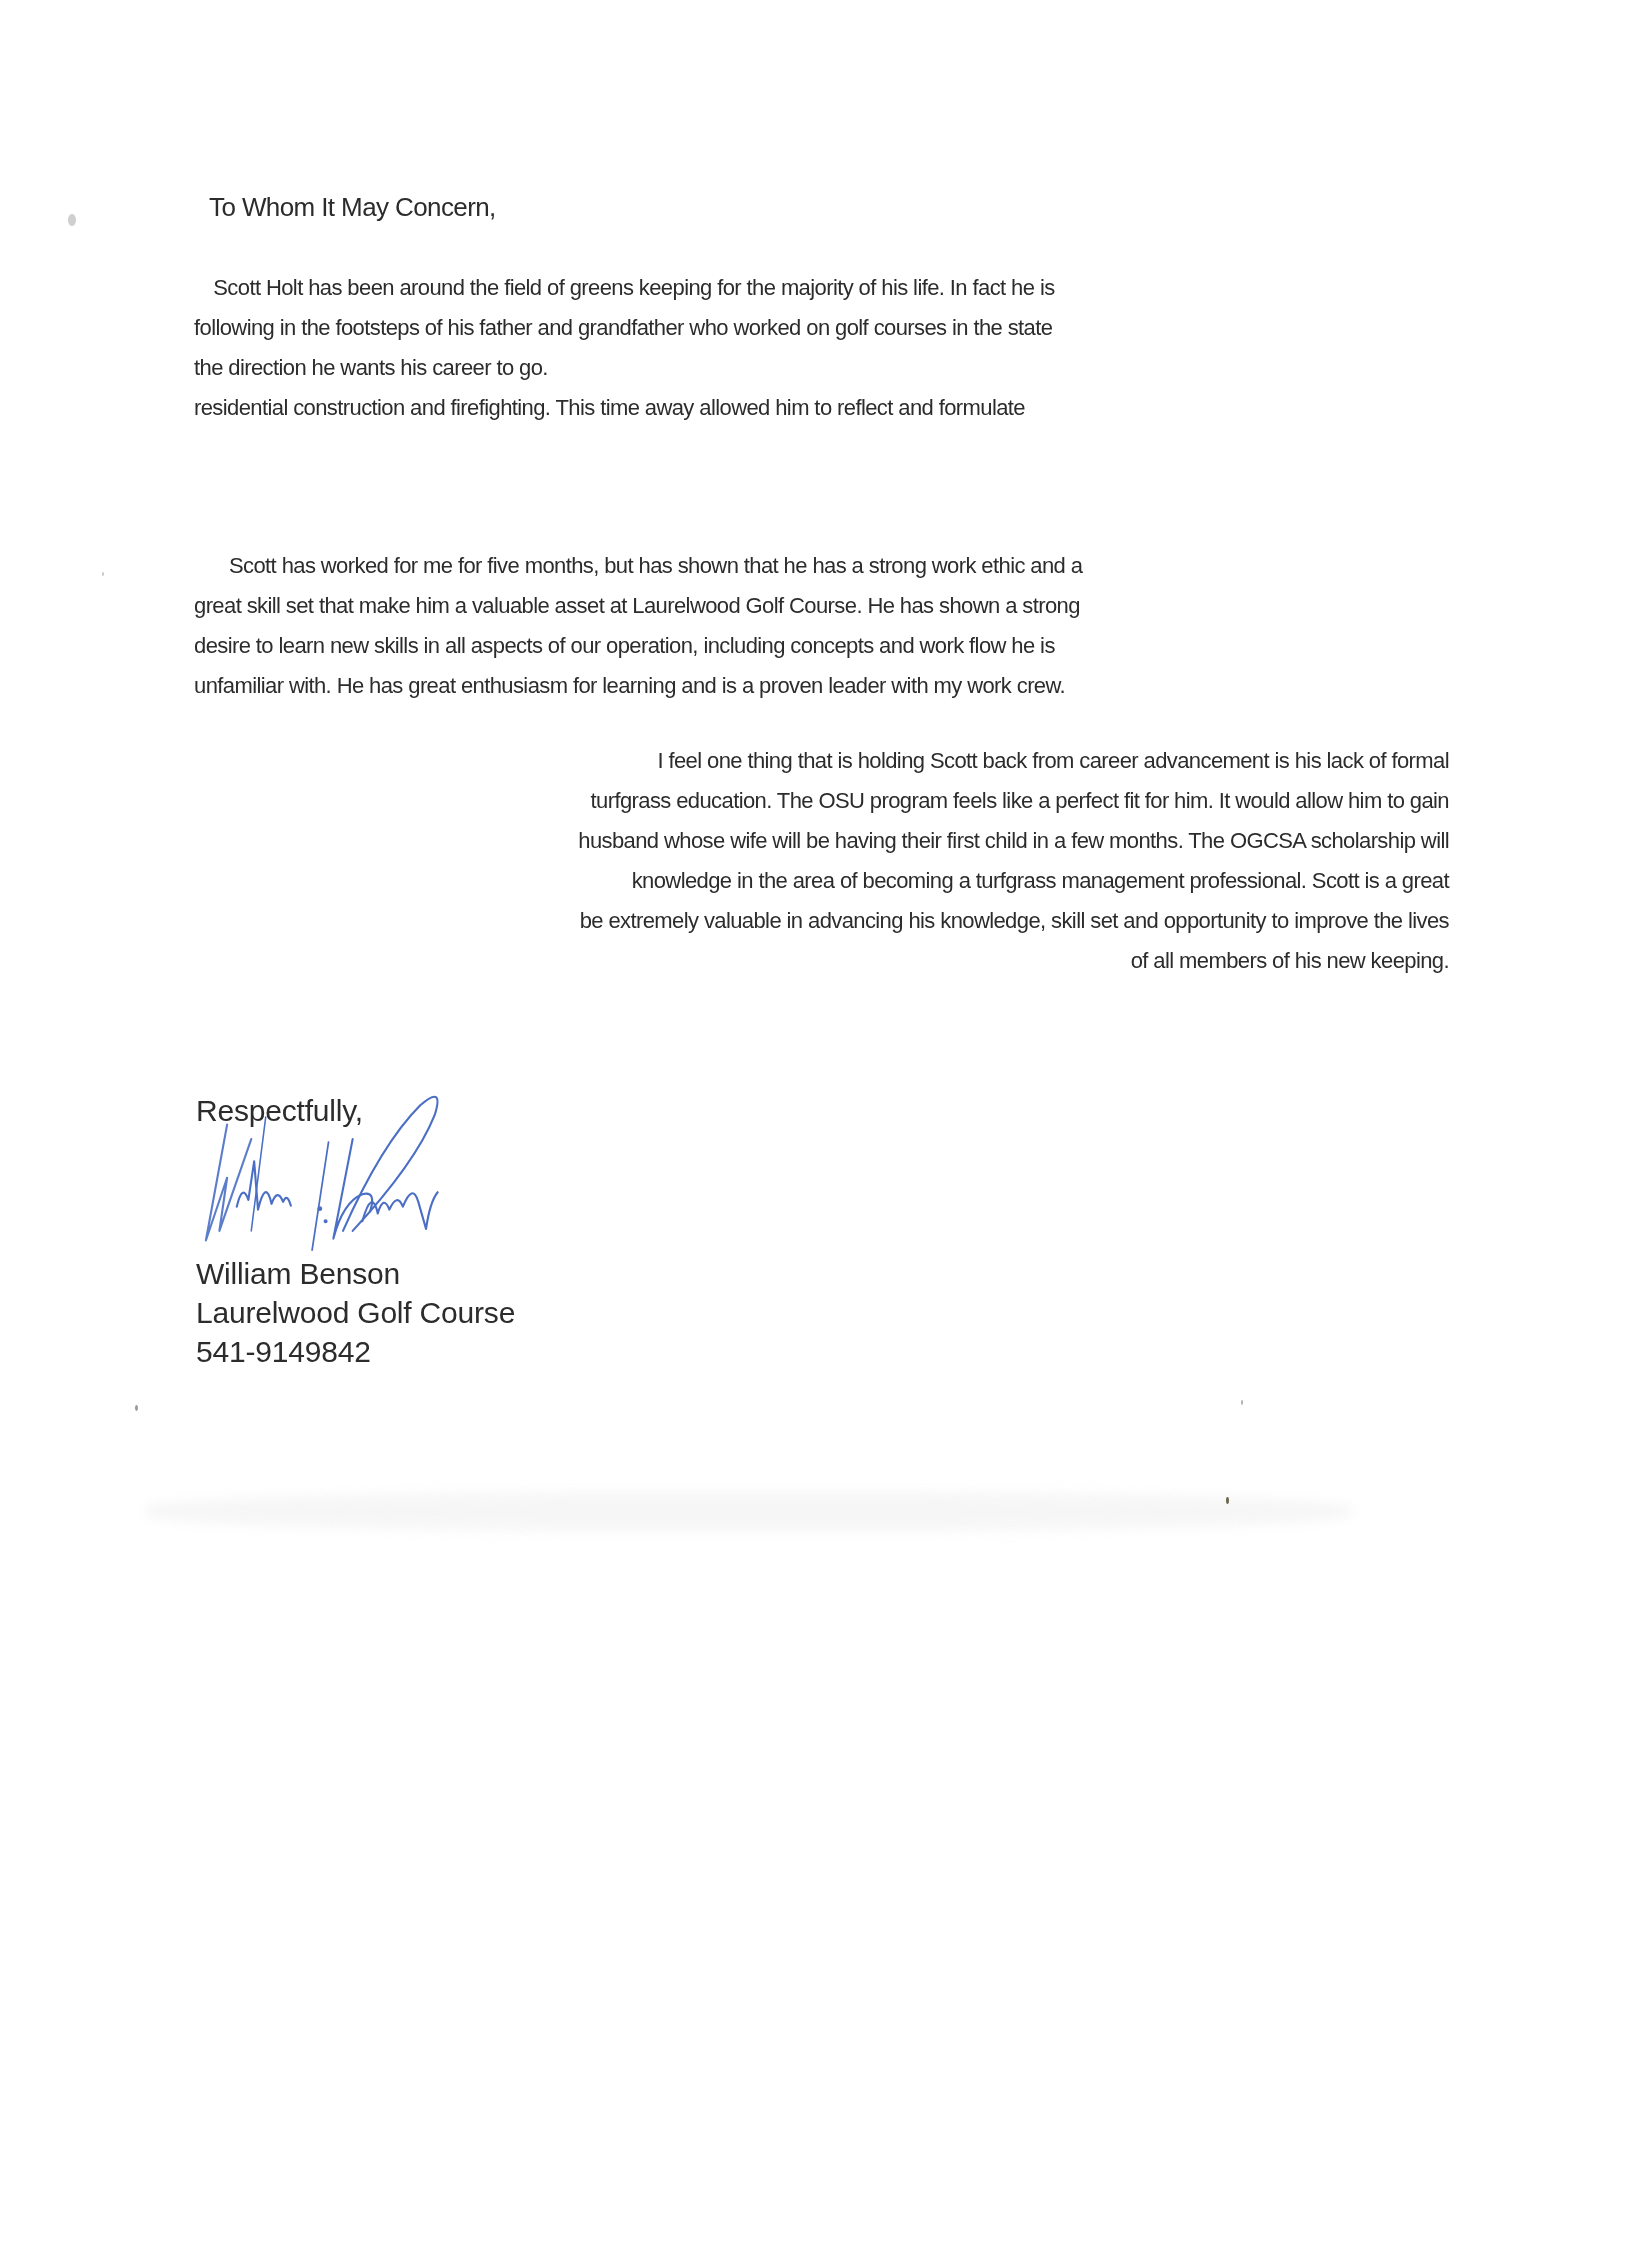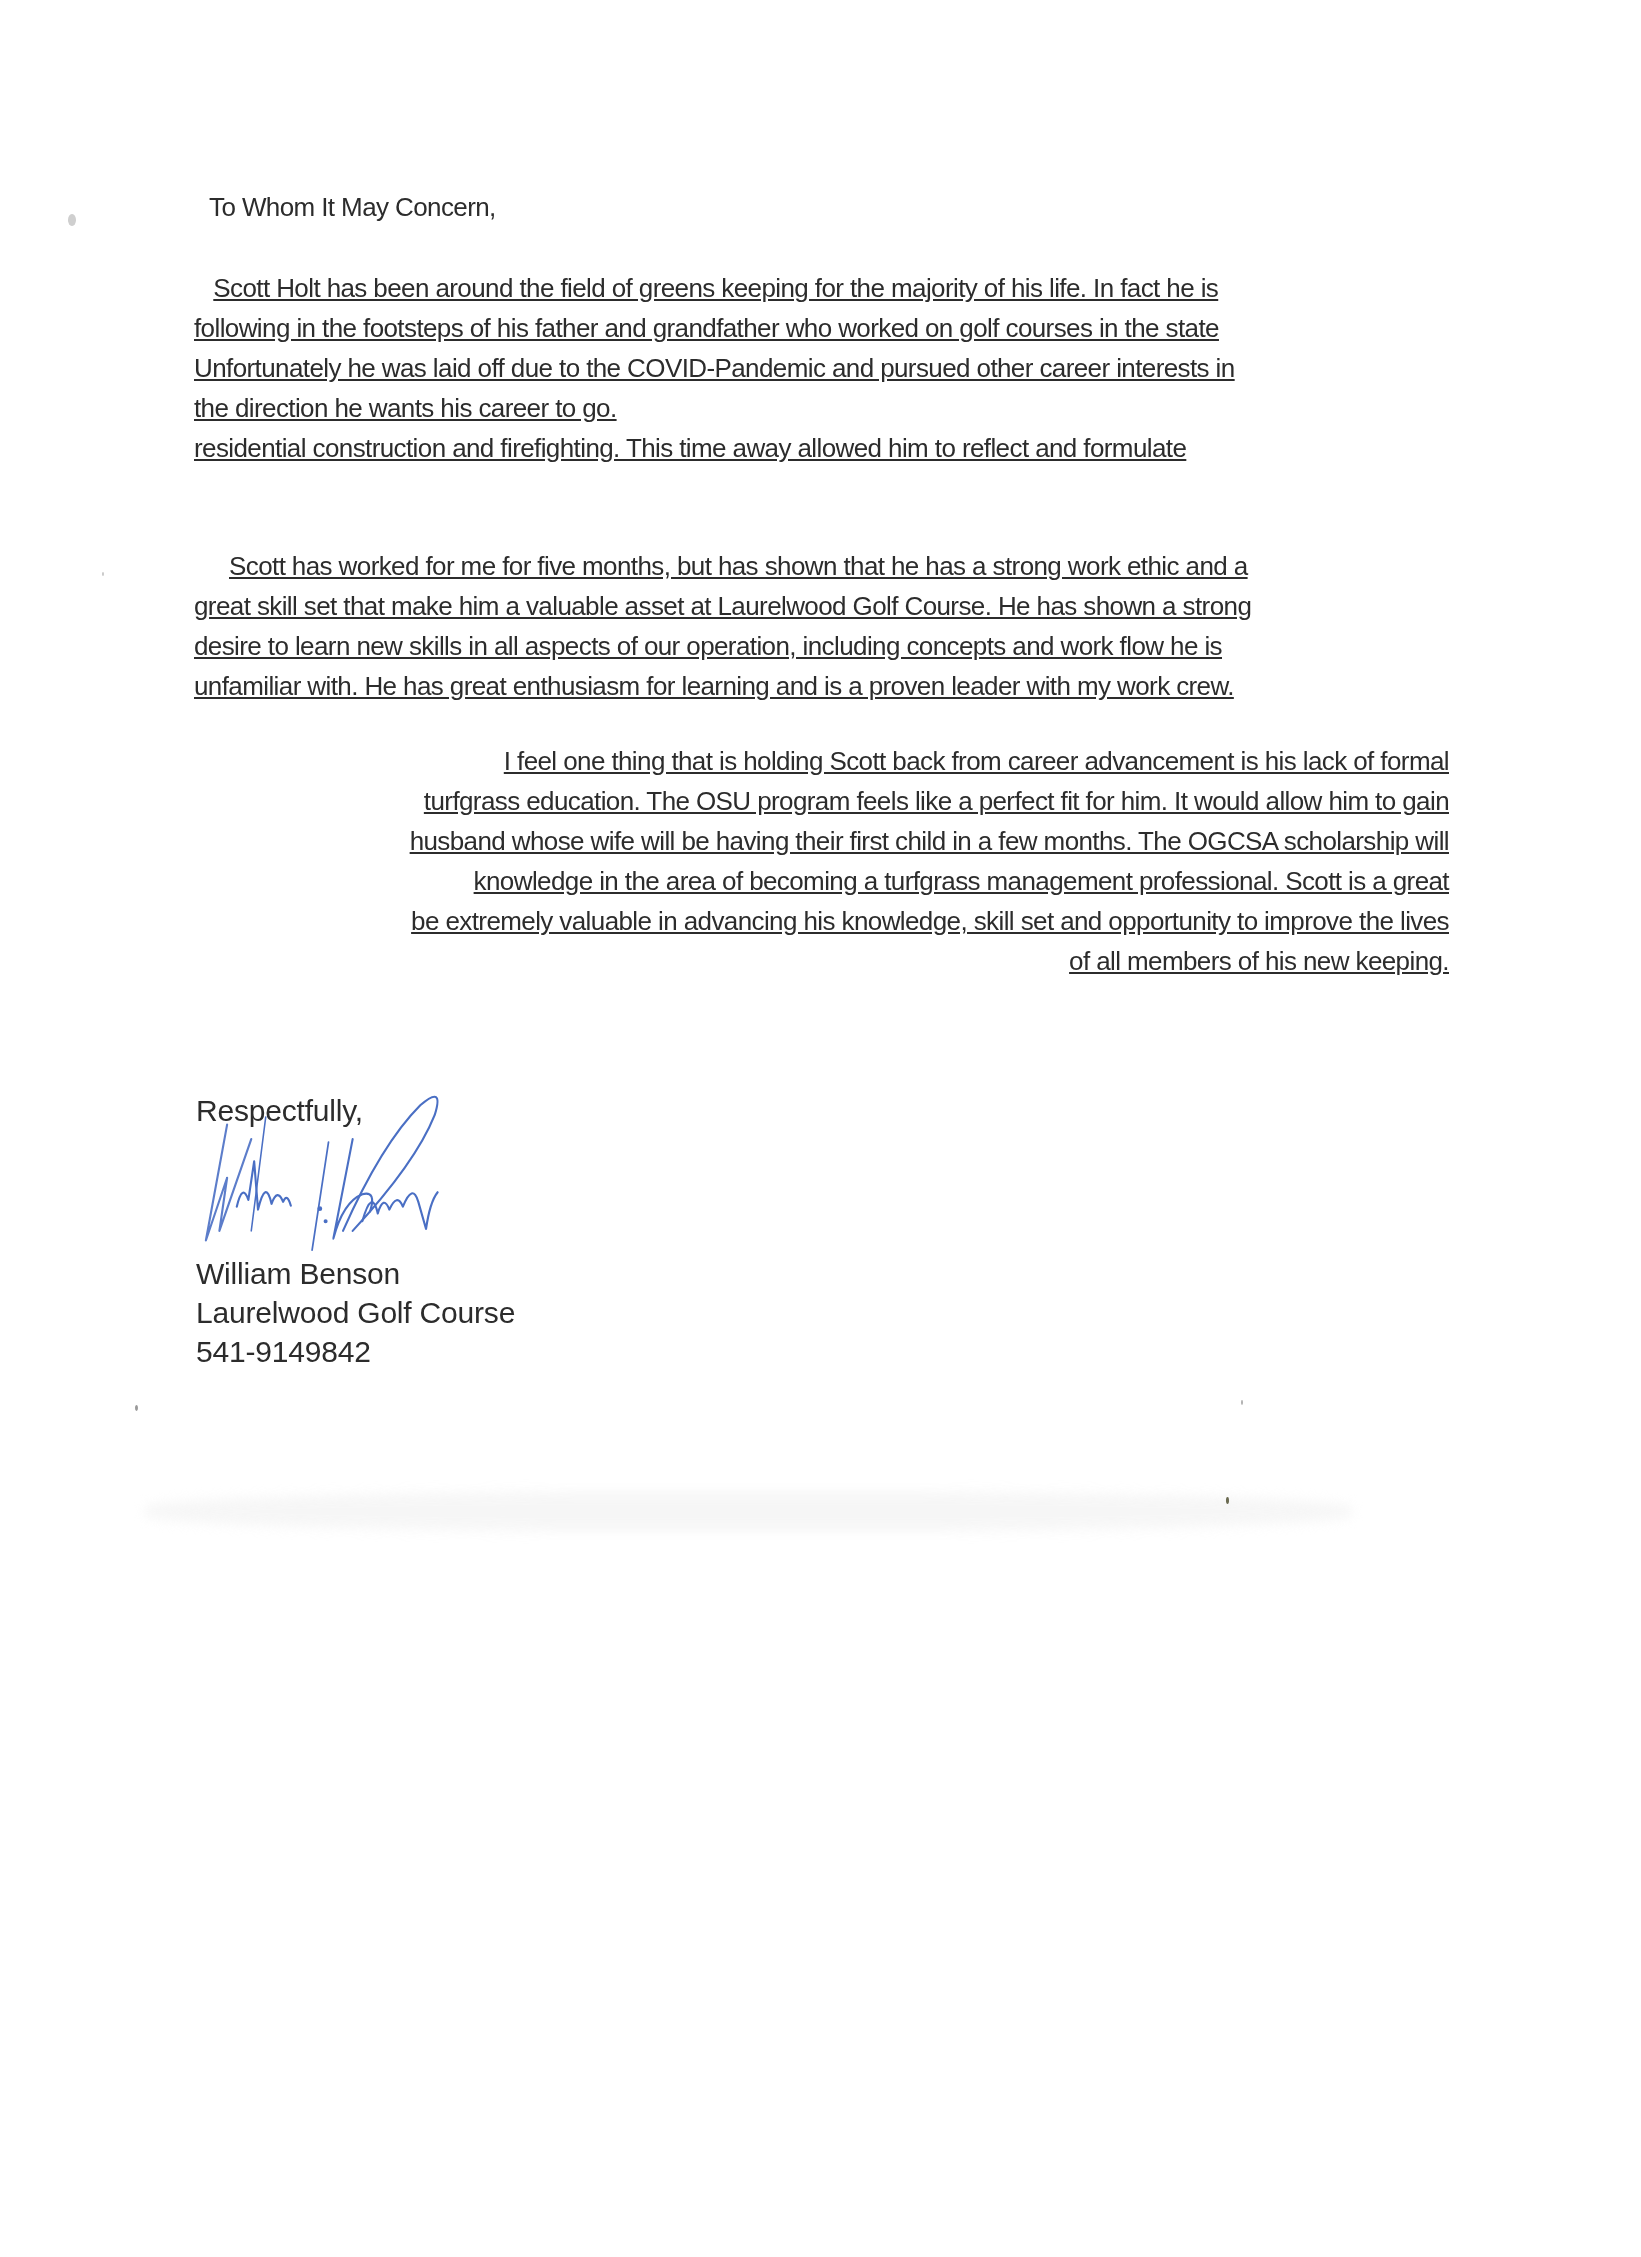--- a/index.html
+++ b/index.html
@@ -19,25 +19,24 @@
       font-size: 26px;
       letter-spacing: -0.6px;
       line-height: 33px;
       transform-origin: left top;
     }
     .greeting { left: 209px; top: 191px; }
     .para { position: absolute; left: 194px; width: 1255px; }
     .para .pl {
       display: block;
       white-space: nowrap;
-      font-size: 26px;
+      font-size: 22px;
       letter-spacing: -0.6px;
       line-height: 40px;
       height: 40px;
-      text-decoration: underline;
     }
     .para .pl.indent { padding-left: 35px; }
     #p1 { top: 268px; }
     #p2 { top: 546px; }
     #p3 { top: 741px; text-align: right; }
     .closing { position: absolute; left: 196px; top: 1091px; }
     .closing .cl {
       display: block;
       font-size: 30px;
       letter-spacing: -0.2px;
@@ -70,21 +69,20 @@
   <div class="speck" style="left:135px; top:1405px; width:2.9px; height:5.8px;"></div>
   <div class="speck" style="left:1226px; top:1497px; width:2.9px; height:6.8px; background:#6b6b52;"></div>
   <div class="speck" style="left:1241px; top:1400px; width:1.9px; height:4.8px; background:#b0b0b0;"></div>
   <div class="speck" style="left:102px; top:572px; width:1.9px; height:3.9px; background:#c8c8c8;"></div>
 
   <div class="line greeting">To Whom It May Concern,</div>
 
   <div class="para" id="p1">
     <span class="pl indent" style="padding-left:19.3px;">Scott Holt has been around the field of greens keeping for the majority of his life. In fact he is</span>
     <span class="pl">following in the footsteps of his father and grandfather who worked on golf courses in the state</span>
-    <span class="pl">Unfortunately he was laid off due to the COVID-Pandemic and pursued other career interests in</span>
     <span class="pl">the direction he wants his career to go.</span>
     <span class="pl">residential construction and firefighting.  This time away allowed him to reflect and formulate</span>
   </div>
 
   <div class="para" id="p2">
     <span class="pl indent">Scott has worked for me for five months, but has shown that he has a strong work ethic and a</span>
     <span class="pl">great skill set that make him a valuable asset at Laurelwood Golf Course. He has shown a strong</span>
     <span class="pl">desire to learn new skills in all aspects of our operation, including concepts and work flow he is</span>
     <span class="pl">unfamiliar with. He has great enthusiasm for learning and is a proven leader with my work crew.</span>
   </div>

